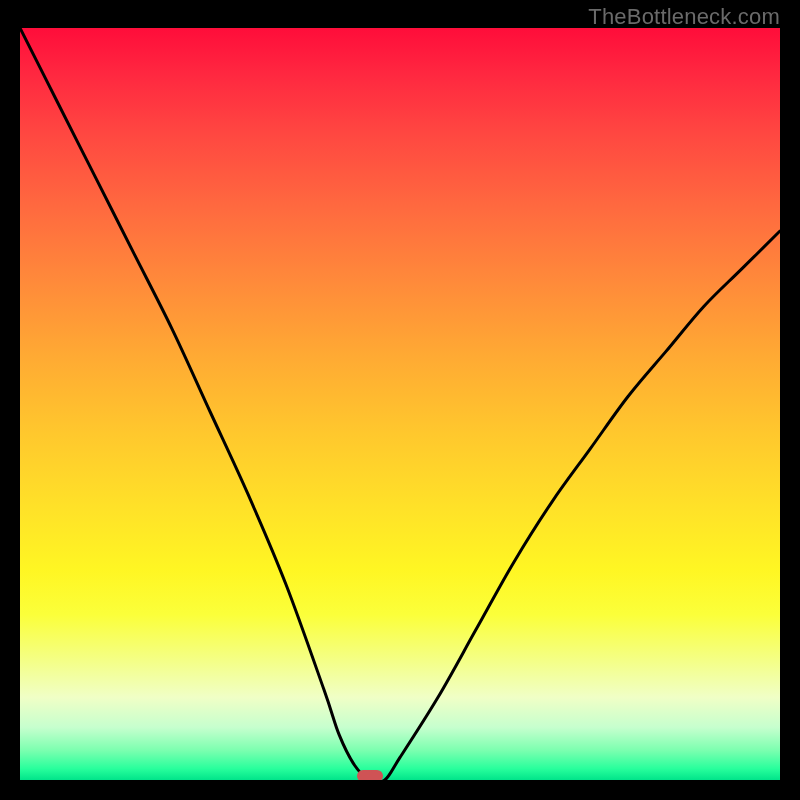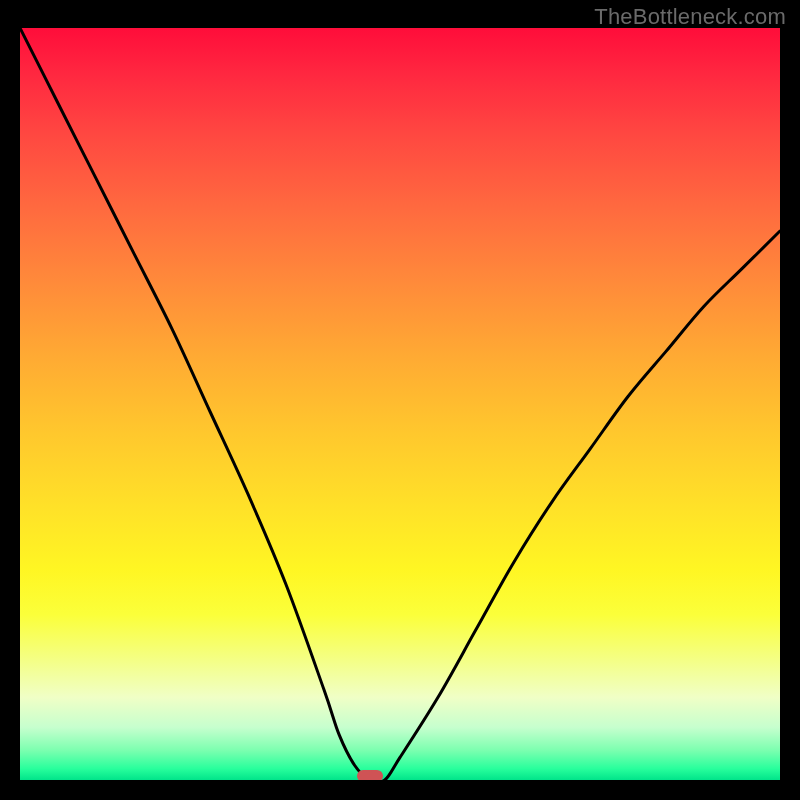--- a/index.html
+++ b/index.html
@@ -13,21 +13,21 @@
   }
   .frame {
     position: relative;
     width: 800px;
     height: 800px;
     background: #000;
   }
   .watermark {
     position: absolute;
     top: 4px;
-    right: 14px;
+    right: 20px;
     color: #6a6a6a;
     font-size: 22px;
     font-weight: 500;
     letter-spacing: 0.2px;
     z-index: 5;
   }
   .plot-area {
     position: absolute;
     left: 20px;
     top: 28px;

